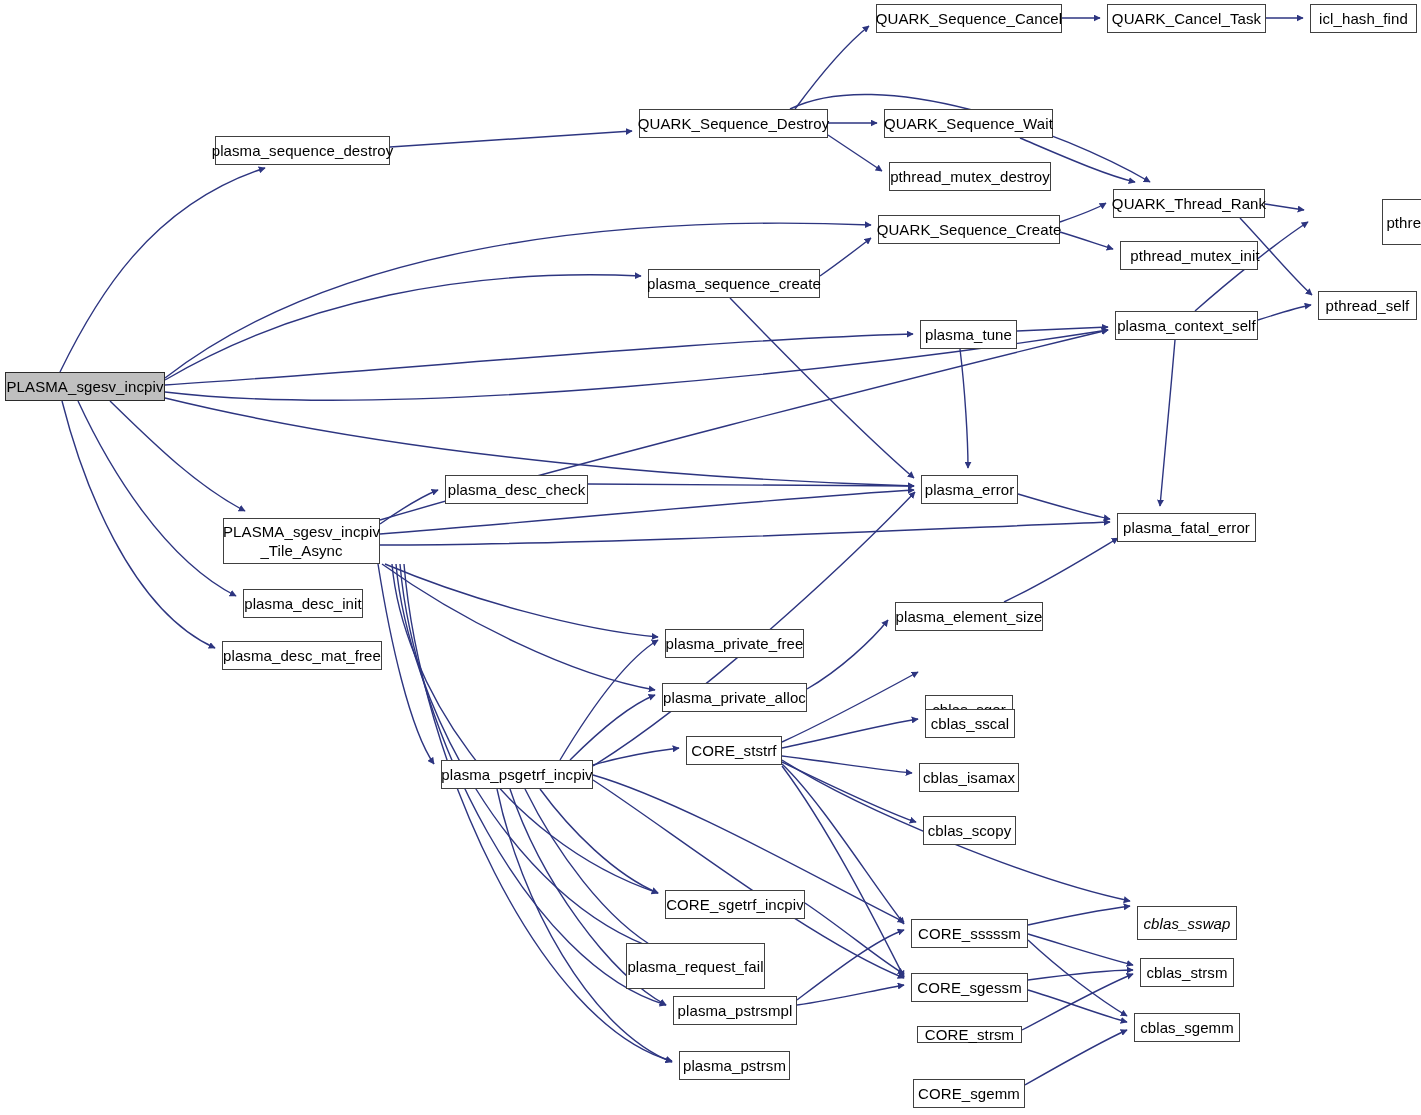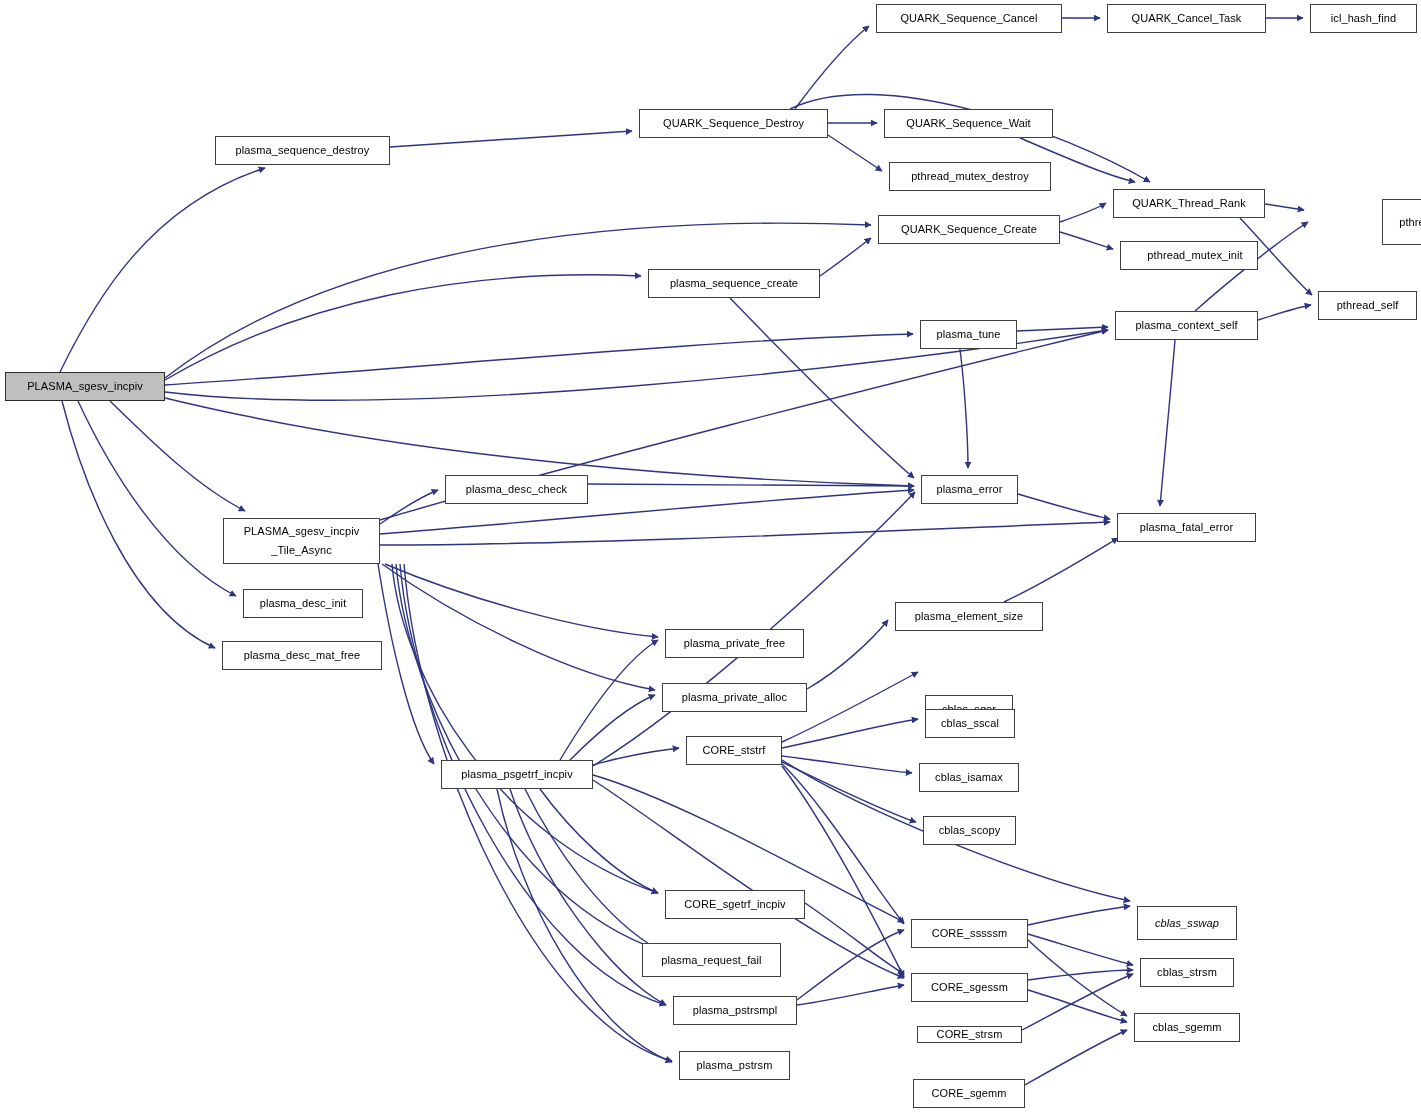--- a/index.html
+++ b/index.html
@@ -25,21 +25,21 @@
     width: 1421px;
     height: 1115px;
     pointer-events: none;
   }
   .node {
     position: absolute;
     box-sizing: border-box;
     border: 1px solid #404040;
     background: #ffffff;
     color: #000000;
-    font-size: 11px;
+    font-size: 15px;
     line-height: 17px;
     display: flex;
     align-items: center;
     justify-content: center;
     text-align: center;
     white-space: pre;
     letter-spacing: 0.1px;
     z-index: 5;
   }
   .node.root {
@@ -157,21 +157,21 @@
     <div class="node" style="left: 895px; top: 602px; width: 148px; height: 29px;">plasma_element_size</div>
     <div class="node" style="left: 665px; top: 629px; width: 139px; height: 29px;">plasma_private_free</div>
     <div class="node" style="left: 662px; top: 683px; width: 145px; height: 29px;">plasma_private_alloc</div>
     <div class="node" style="left: 925px; top: 656px; width: 88px; height: 29px; margin-top: 39px;">cblas_sger</div>
     <div class="node" style="left: 925px; top: 709px; width: 90px; height: 29px;">cblas_sscal</div>
     <div class="node" style="left: 686px; top: 736px; width: 96px; height: 29px;">CORE_ststrf</div>
     <div class="node" style="left: 919px; top: 763px; width: 100px; height: 29px;">cblas_isamax</div>
     <div class="node" style="left: 923px; top: 816px; width: 93px; height: 29px;">cblas_scopy</div>
     <div class="node" style="left: 441px; top: 760px; width: 152px; height: 29px;">plasma_psgetrf_incpiv</div>
     <div class="node" style="left: 665px; top: 890px; width: 140px; height: 29px;">CORE_sgetrf_incpiv</div>
-    <div class="node" style="left: 642px; top: 943px; width: 139px; height: 34px;">plasma_request_fail</div>
+    <div class="node" style="left: 626px; top: 943px; width: 139px; height: 46px;">plasma_request_fail</div>
     <div class="node" style="left: 673px; top: 996px; width: 124px; height: 29px;">plasma_pstrsmpl</div>
     <div class="node" style="left: 679px; top: 1051px; width: 111px; height: 29px;">plasma_pstrsm</div>
     <div class="node" style="left: 911px; top: 919px; width: 117px; height: 29px;">CORE_sssssm</div>
     <div class="node" style="left: 911px; top: 973px; width: 117px; height: 29px;">CORE_sgessm</div>
     <div class="node" style="left: 917px; top: 1026px; width: 105px; height: 17px; text-align: center;">CORE_strsm</div>
     <div class="node" style="left: 913px; top: 1079px; width: 112px; height: 29px;">CORE_sgemm</div>
     <div class="node" style="left: 1137px; top: 906px; width: 100px; height: 34px; font-style: italic;">cblas_sswap</div>
     <div class="node" style="left: 1140px; top: 958px; width: 94px; height: 29px;">cblas_strsm</div>
     <div class="node" style="left: 1134px; top: 1013px; width: 106px; height: 29px;">cblas_sgemm</div>
   </div>

